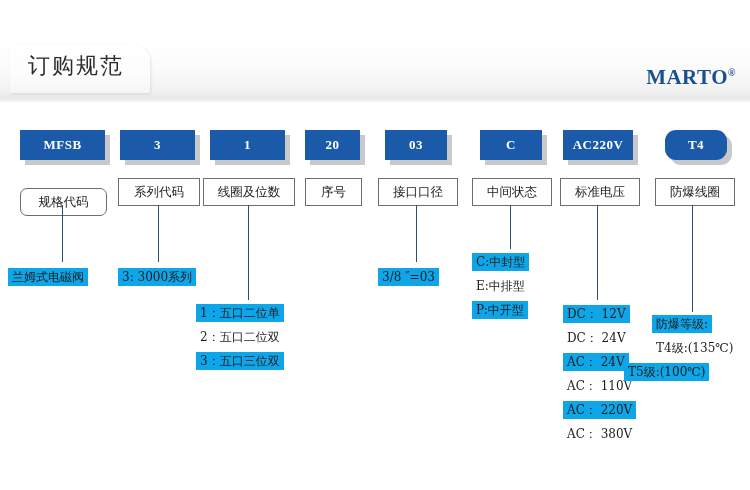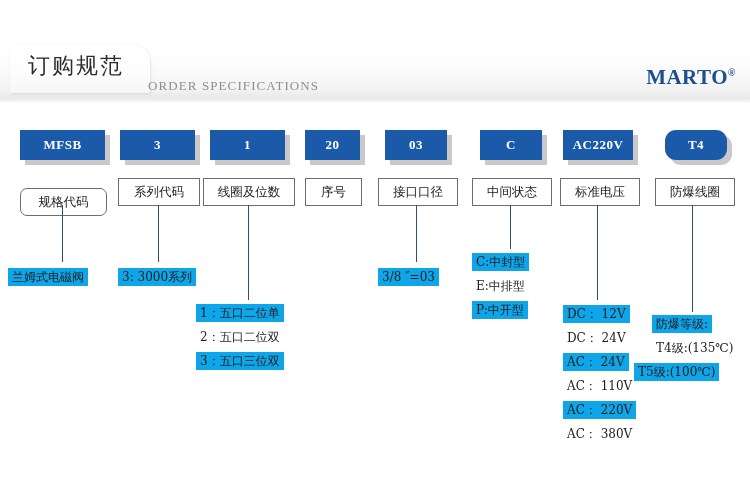--- a/index.html
+++ b/index.html
@@ -138,21 +138,20 @@
 </style>
 </head>
 <body>
 
 <div id="page">
 
   <div id="header">
     <div id="header-band"></div>
     <div id="header-tab"></div>
     <div id="title-cn">订购规范</div>
-    <div id="title-en">ORDER SPECIFICATIONS</div>
     <div id="brand"><span>MARTO</span><span class="reg">®</span></div>
   </div>
 
   <div id="diagram">
       <div class="chip" style="left: 20px; top: 130px; width: 85px;">MFSB</div>
       <div class="labelbox" style="left: 20px; top: 188px; width: 85px; border-radius: 7px;">规格代码</div>
       <div class="conn" style="left: 62px; top: 205px; height: 57px;"></div>
       <div class="opt hl" style="left: 8px; top: 268px;">兰姆式电磁阀</div>
       <div class="chip" style="left: 120px; top: 130px; width: 75px;">3</div>
       <div class="labelbox" style="left: 118px; top: 178px; width: 80px;">系列代码</div>
@@ -183,16 +182,16 @@
       <div class="opt" style="left: 563px; top: 329px;">DC： 24V</div>
       <div class="opt hl" style="left: 563px; top: 353px;">AC： 24V</div>
       <div class="opt" style="left: 563px; top: 377px;">AC： 110V</div>
       <div class="opt hl" style="left: 563px; top: 401px;">AC： 220V</div>
       <div class="opt" style="left: 563px; top: 425px;">AC： 380V</div>
       <div class="chip" style="left: 665px; top: 130px; width: 62px; border-radius: 11px;">T4</div>
       <div class="labelbox" style="left: 655px; top: 178px; width: 78px;">防爆线圈</div>
       <div class="conn" style="left: 692px; top: 205px; height: 107px;"></div>
       <div class="opt hl" style="left: 652px; top: 315px;">防爆等级:</div>
       <div class="opt" style="left: 652px; top: 339px;">T4级:(135℃)</div>
-      <div class="opt hl" style="left: 624px; top: 363px; margin-left: 10px;">T5级:(100℃)</div>
+      <div class="opt hl" style="left: 624px; top: 363px;">T5级:(100℃)</div>
     </div>
 
 </div>
 
 </body></html>

